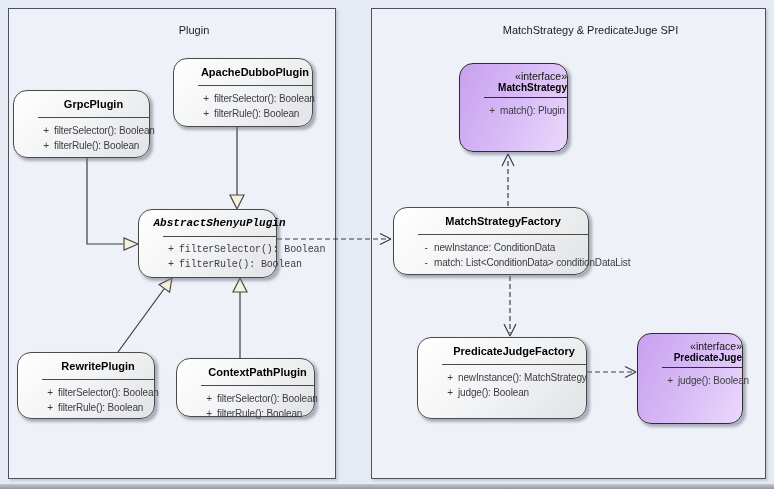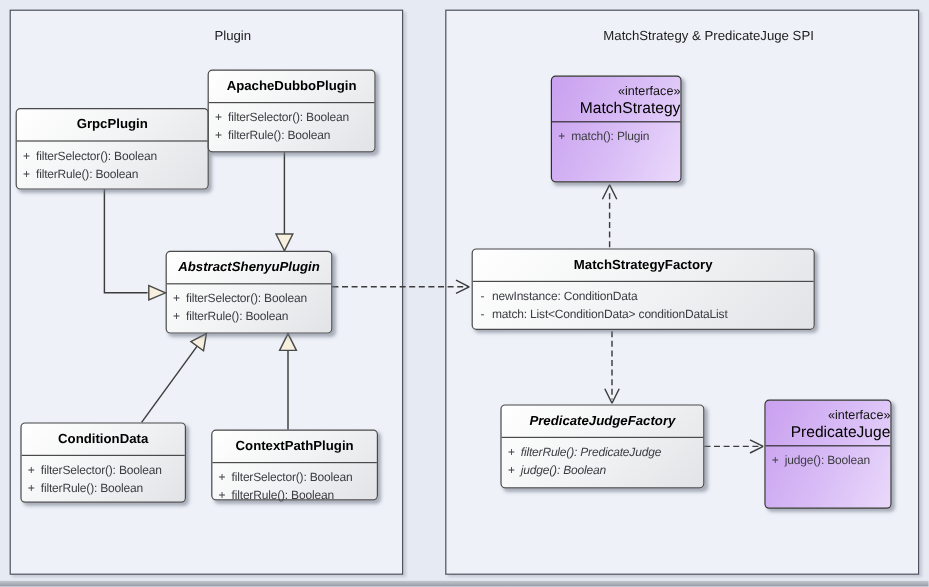--- a/index.html
+++ b/index.html
@@ -2,34 +2,34 @@
 <html><head>
 <meta charset="utf-8">
 <style>
   html,body{margin:0;padding:0;background:#e6eaf3;}
   .canvas{position:relative;width:774px;height:489px;background:#e6eaf3;
     font-family:"Liberation Sans",sans-serif;overflow:hidden;}
   .pkg{position:absolute;background:#eef1f8;border:1.5px solid #4c515c;z-index:1;
     box-sizing:border-box;box-shadow:2px 2px 2px rgba(140,146,162,.35);padding-left:44px;}
   .pkg-title{text-align:center;padding-top:15px;font-size:11px;color:#1c1c1c;}
   svg.edges{position:absolute;left:0;top:0;z-index:2;}
-  .cls{position:absolute;z-index:3;border:1.4px solid #4a4a4a;border-radius:4px;
+  .cls{position:absolute;z-index:3;border:1.4px solid #4a4a4a;border-radius:14px;
     background:linear-gradient(135deg,#ffffff 0%,#f2f3f4 50%,#e1e3e6 100%);
-    box-shadow:2.5px 2.5px 3px rgba(110,116,133,.55);box-sizing:border-box;}
+    box-shadow:2.5px 2.5px 3px rgba(110,116,133,.55);box-sizing:border-box;padding-left:24px;}
   .cls-title{height:26px;display:flex;align-items:center;justify-content:center;
     font-weight:bold;font-size:11px;color:#000;border-bottom:1.4px solid #4a4a4a;}
   .cls-title.abstract{font-style:italic;}
   .cls-body{padding-top:5px;}
   .m{display:flex;font-size:10px;letter-spacing:-0.15px;color:#3c3c42;line-height:15px;white-space:nowrap;}
   .vis{width:16px;text-align:center;flex:none;}
   .sig{flex:1;}
   .iface{background:linear-gradient(115deg,#c9a0ef 0%,#d9bdf6 55%,#ead9fb 100%);border-color:#2e2e2e;}
   .iface-head{padding:6px 0 4px;border-bottom:1.4px solid #2e2e2e;text-align:right;}
   .stereo{font-size:10.5px;color:#141414;}
-  .iname{font-size:13px;font-weight:normal;color:#000;}
+  .iname{font-size:10px;font-weight:bold;color:#000;}
   .bottom-edge{position:absolute;left:0;bottom:0;width:774px;height:5px;z-index:4;
     background:linear-gradient(#c3c7cf,#9298a3);}
 </style>
 </head>
 <body>
 
 <div class="canvas">
 
   <div class="pkg" style="left:8px;top:8px;width:328px;height:471px;">
     <div class="pkg-title">Plugin</div>
@@ -74,21 +74,21 @@
       <path d="M510,276 L510,333" fill="none" stroke="#3c3c3c" stroke-width="1.2" stroke-dasharray="5,3"></path>
       <path d="M510,336 L504,324 M510,336 L516,324" fill="none" stroke="#3c3c3c" stroke-width="1.2"></path>
     </g>
 
     <g>
       <path d="M587,372 L633,372" fill="none" stroke="#3c3c3c" stroke-width="1.2" stroke-dasharray="5,3"></path>
       <path d="M636,372 L625,366.5 M636,372 L625,377.5" fill="none" stroke="#3c3c3c" stroke-width="1.2"></path>
     </g>
   </svg>
 
-  <div class="cls" style="left:13px;top:90px;width:161px;height:68px;">
+  <div class="cls" style="left:13px;top:90px;width:137px;height:68px;">
     <div class="cls-title">GrpcPlugin</div>
     <div class="cls-body">
       <div class="m">
         <span class="vis">+</span>
         <span class="sig">filterSelector(): Boolean</span>
       </div>
       <div class="m">
         <span class="vis">+</span>
         <span class="sig">filterRule(): Boolean</span>
       </div>
@@ -102,36 +102,36 @@
         <span class="vis">+</span>
         <span class="sig">filterSelector(): Boolean</span>
       </div>
       <div class="m">
         <span class="vis">+</span>
         <span class="sig">filterRule(): Boolean</span>
       </div>
     </div>
   </div>
 
-  <div class="cls" style="left:138px;top:209px;width:139px;height:69px;">
+  <div class="cls" style="left:138px;top:209px;width:139px;height:69px;font-family:Liberation Mono, monospace;">
     <div class="cls-title abstract">AbstractShenyuPlugin</div>
     <div class="cls-body">
       <div class="m">
         <span class="vis">+</span>
         <span class="sig">filterSelector(): Boolean</span>
       </div>
       <div class="m">
         <span class="vis">+</span>
         <span class="sig">filterRule(): Boolean</span>
       </div>
     </div>
   </div>
 
   <div class="cls" style="left:17px;top:352px;width:138px;height:67px;">
-    <div class="cls-title">ConditionData</div>
+    <div class="cls-title">RewritePlugin</div>
     <div class="cls-body">
       <div class="m">
         <span class="vis">+</span>
         <span class="sig">filterSelector(): Boolean</span>
       </div>
       <div class="m">
         <span class="vis">+</span>
         <span class="sig">filterRule(): Boolean</span>
       </div>
     </div>
@@ -144,40 +144,40 @@
         <span class="vis">+</span>
         <span class="sig">filterSelector(): Boolean</span>
       </div>
       <div class="m">
         <span class="vis">+</span>
         <span class="sig">filterRule(): Boolean</span>
       </div>
     </div>
   </div>
 
-  <div class="cls" style="left:393px;top:207px;width:286px;height:68px;">
+  <div class="cls" style="left:393px;top:207px;width:196px;height:68px;">
     <div class="cls-title">MatchStrategyFactory</div>
     <div class="cls-body">
       <div class="m">
         <span class="vis">-</span>
         <span class="sig">newInstance: ConditionData</span>
       </div>
       <div class="m">
         <span class="vis">-</span>
         <span class="sig">match: List&lt;ConditionData&gt; conditionDataList</span>
       </div>
     </div>
   </div>
 
-  <div class="cls" style="left:417px;top:337px;width:170px;height:70px;font-style:italic;">
+  <div class="cls" style="left:417px;top:337px;width:170px;height:82px;">
     <div class="cls-title">PredicateJudgeFactory</div>
     <div class="cls-body">
       <div class="m">
         <span class="vis">+</span>
-        <span class="sig">filterRule(): PredicateJudge</span>
+        <span class="sig">newInstance(): MatchStrategy</span>
       </div>
       <div class="m">
         <span class="vis">+</span>
         <span class="sig">judge(): Boolean</span>
       </div>
     </div>
   </div>
 
   <div class="cls iface" style="left:459px;top:63px;width:109px;height:89px;">
     <div class="iface-head">

